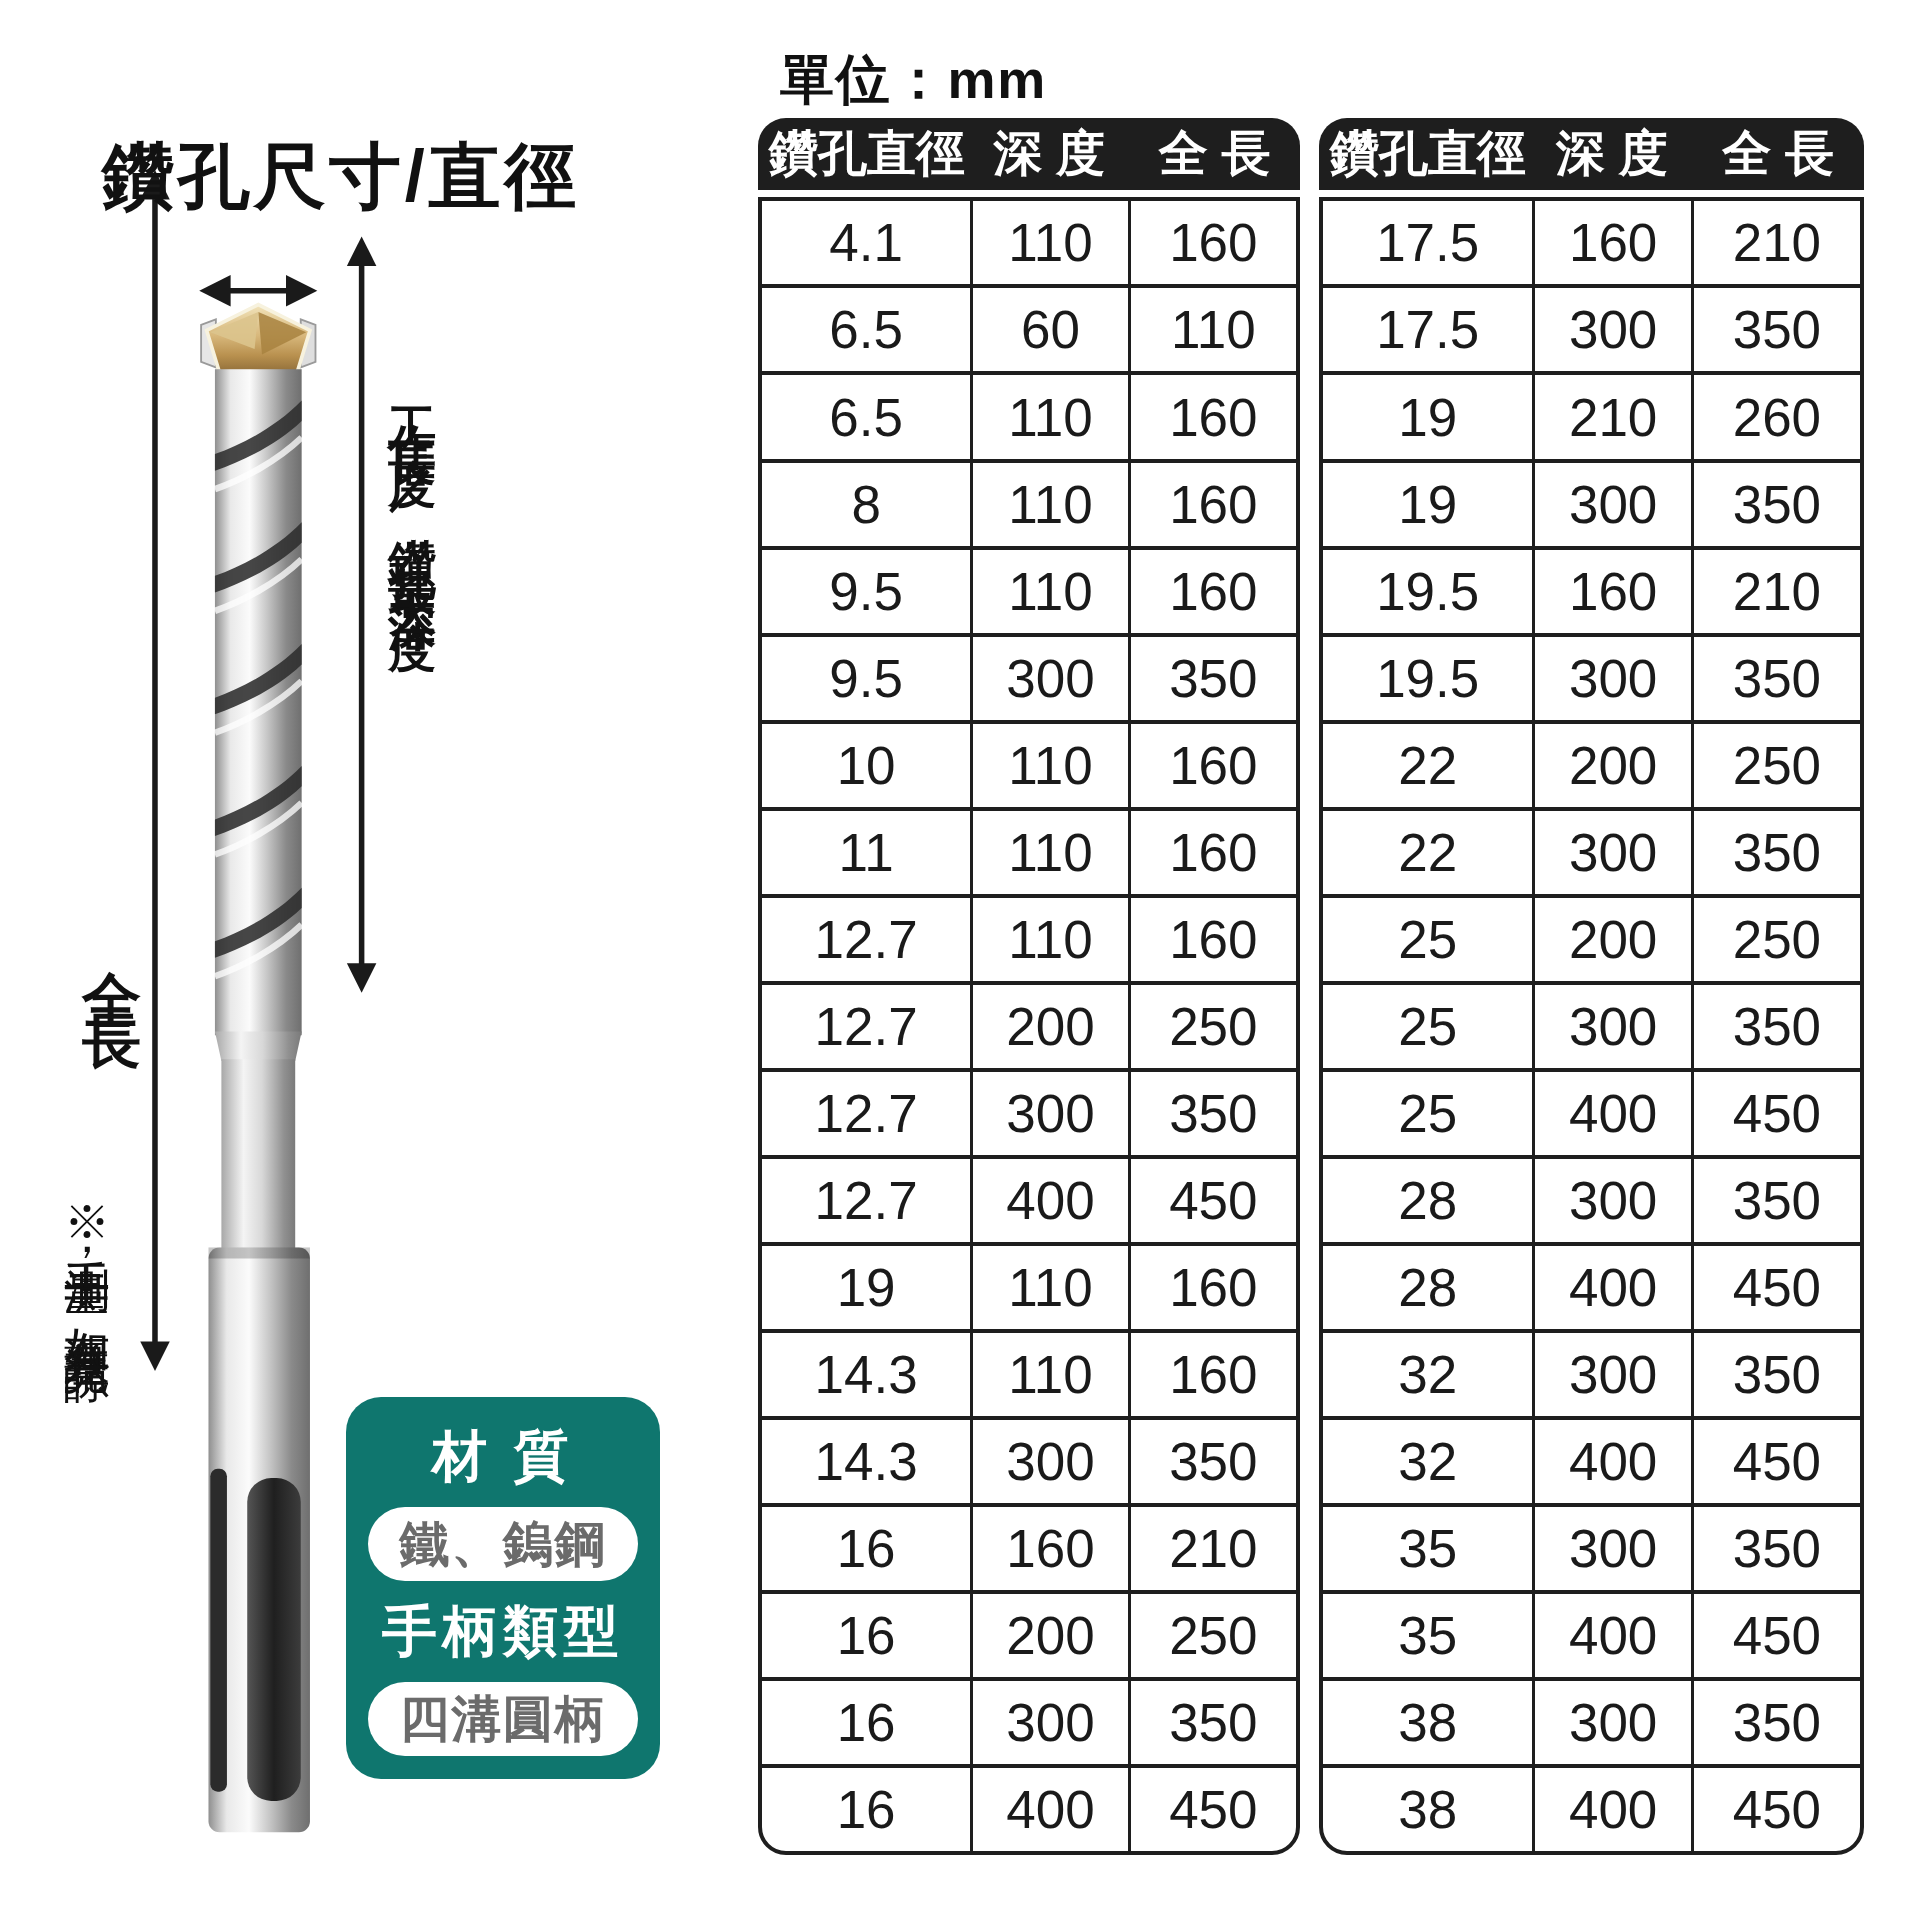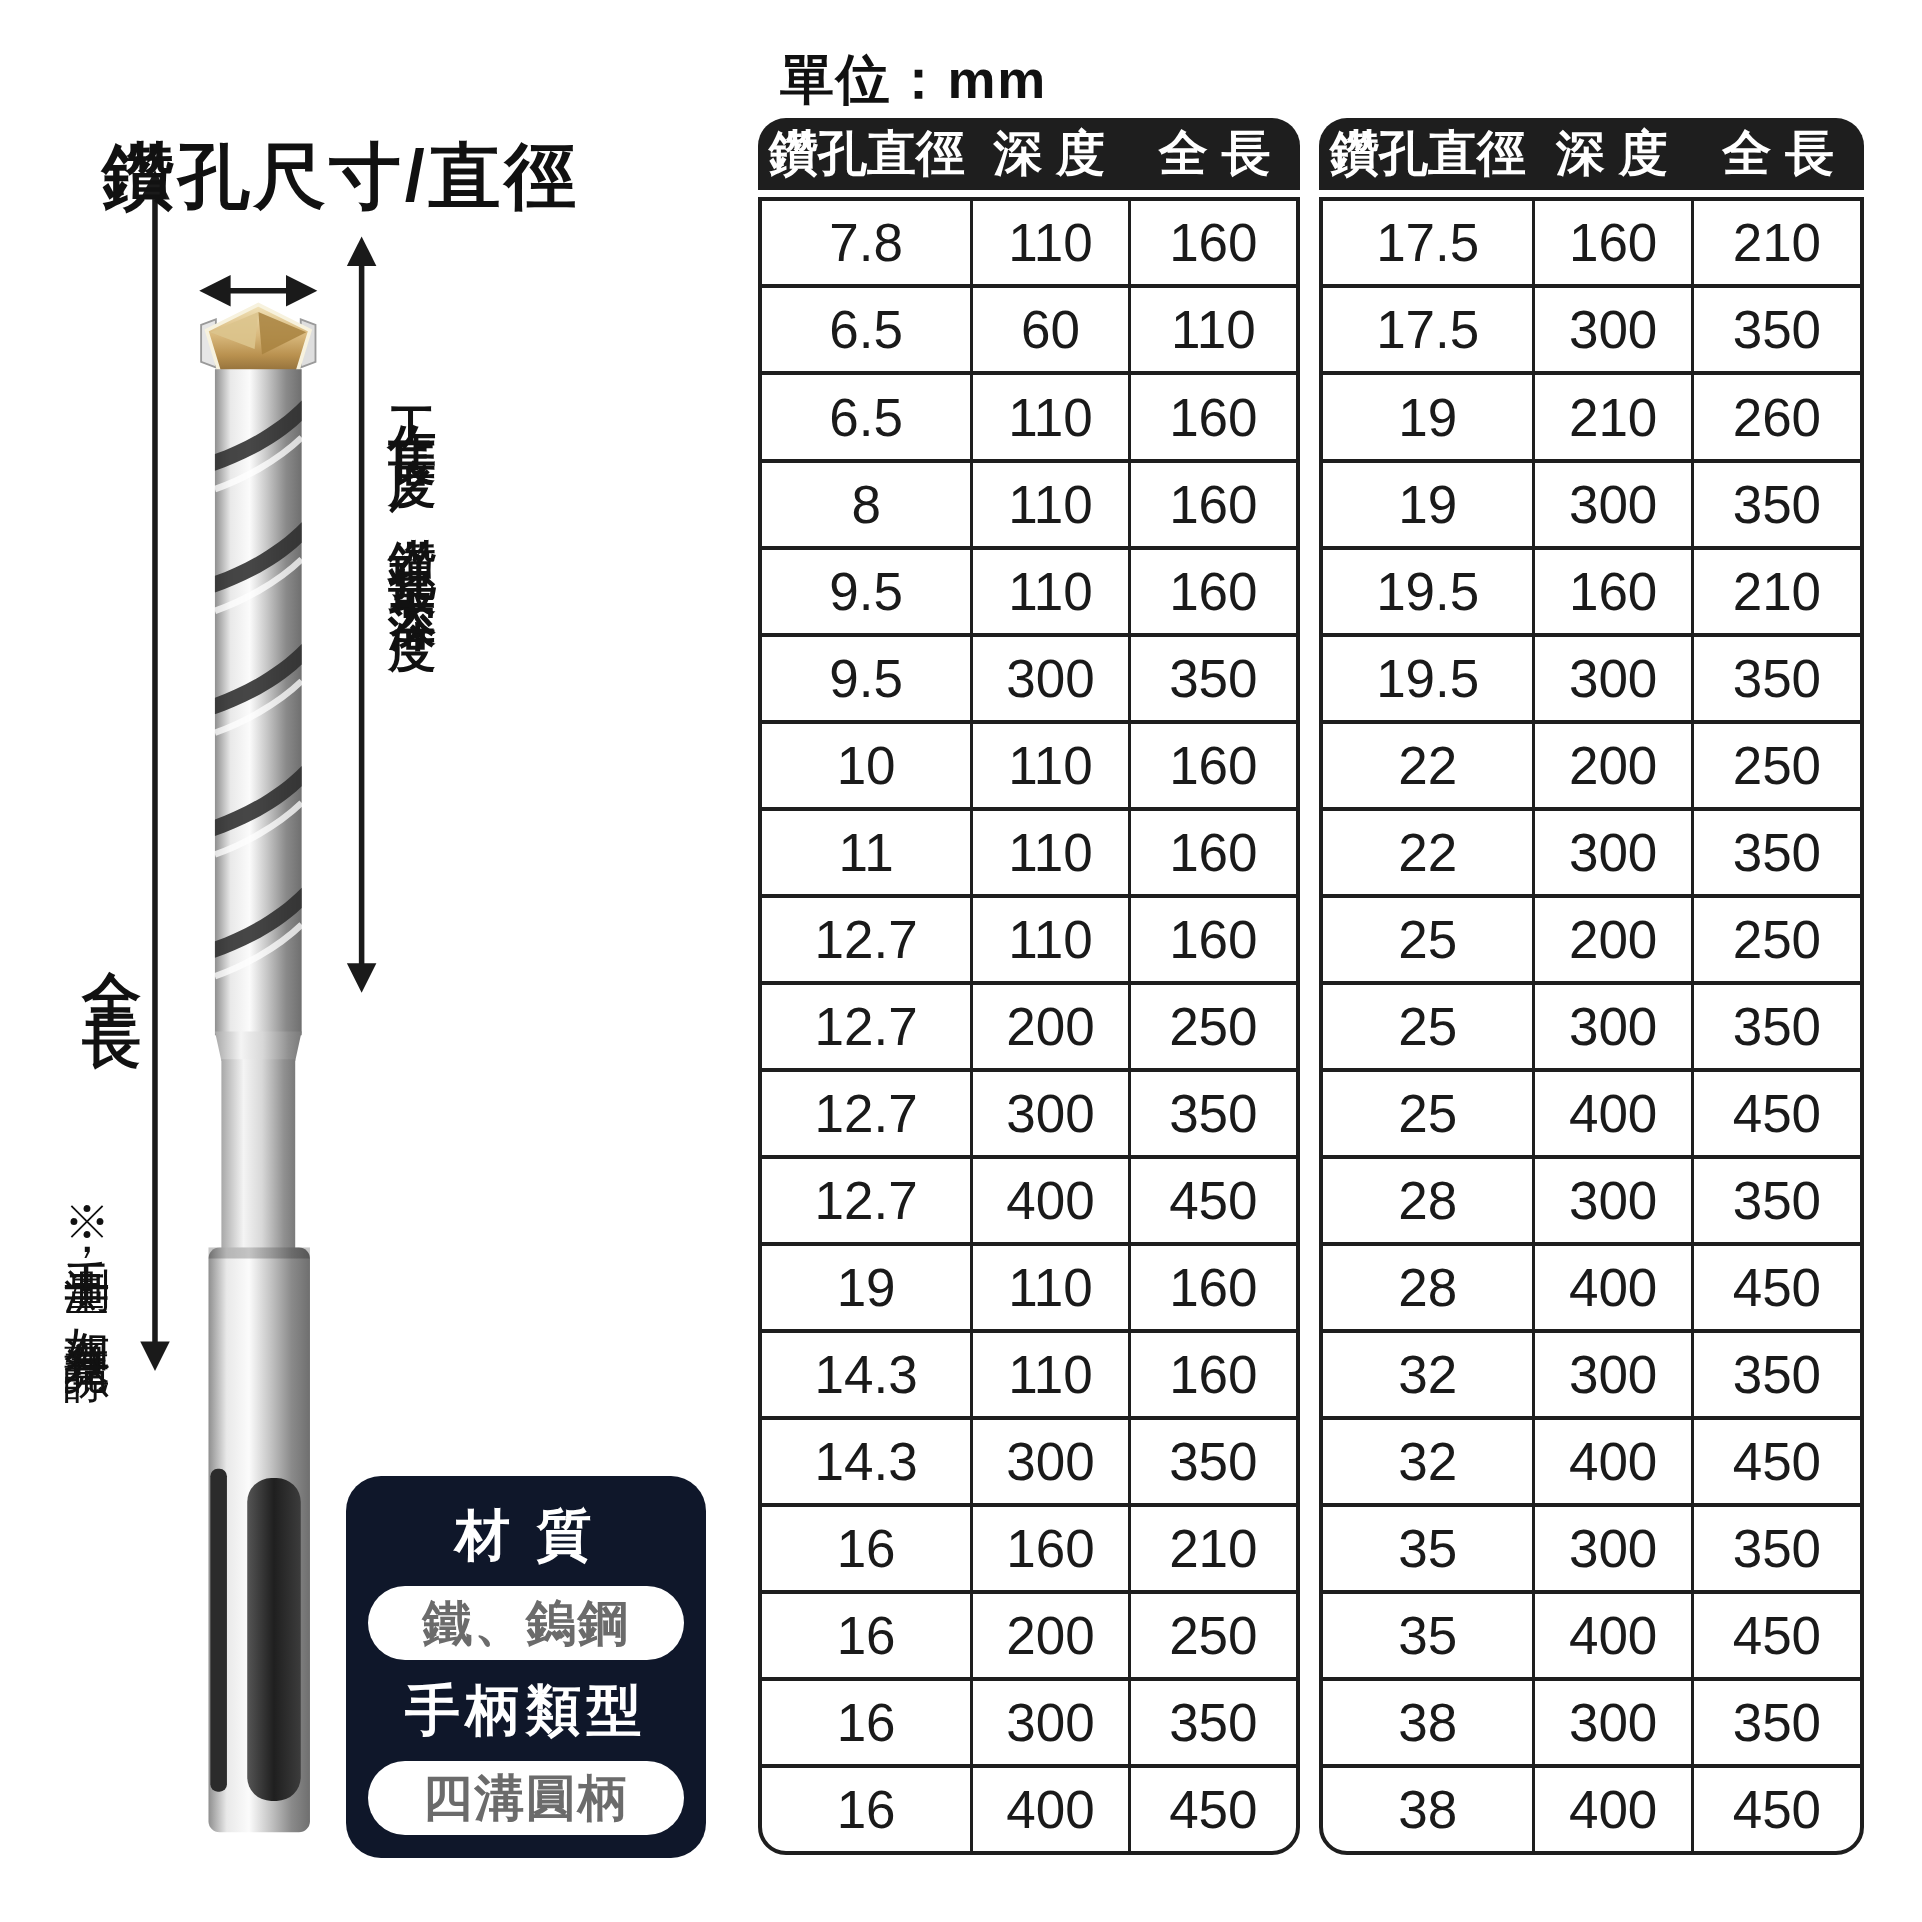--- a/index.html
+++ b/index.html
@@ -22,22 +22,22 @@
   .v-text{
     writing-mode:vertical-rl;text-orientation:upright;
     white-space:nowrap;color:#111;
   }
   .v-work{left:380px;top:369px;font-size:48px;font-weight:600;letter-spacing:16.6px;}
   .v-total{left:72px;top:923px;font-size:59px;font-weight:600;letter-spacing:44px;}
   .v-note{left:57px;top:1172px;font-size:46px;font-weight:500;letter-spacing:4.6px;}
 
   
   .badge{
-    left:346px;top:1476px;width:360px;height:382px;
-    background:#0f172a;border-radius:35px;
+    left:346px;top:1397px;width:314px;height:382px;
+    background:#0f766e;border-radius:35px;
     display:flex;flex-direction:column;justify-content:space-evenly;
     padding:9.2px 0;box-sizing:border-box;
   }
   .badge-title{
     color:#ffffff;font-size:55px;font-weight:700;
     text-align:center;letter-spacing:5.5px;white-space:nowrap;
   }
   .badge-pill{
     background:#ffffff;color:#6b6b6b;
     margin:0 22px;height:74px;border-radius:39px;
@@ -188,21 +188,21 @@
 <div class="abs spec-table left">
   <div class="tbl-header">
     <div class="h1">鑽孔直徑</div>
     <div class="h2">深 度</div>
     <div class="h3">全 長</div>
   </div>
   <div class="tbl-gap"></div>
   <div class="tbl-rows">
 
       <div class="row">
-        <div class="cell c1">7.8</div>
+        <div class="cell c1">4.1</div>
         <div class="cell c2">110</div>
         <div class="cell c3">160</div>
       </div>
 
       <div class="row">
         <div class="cell c1">6.5</div>
         <div class="cell c2">60</div>
         <div class="cell c3">110</div>
       </div>
 

